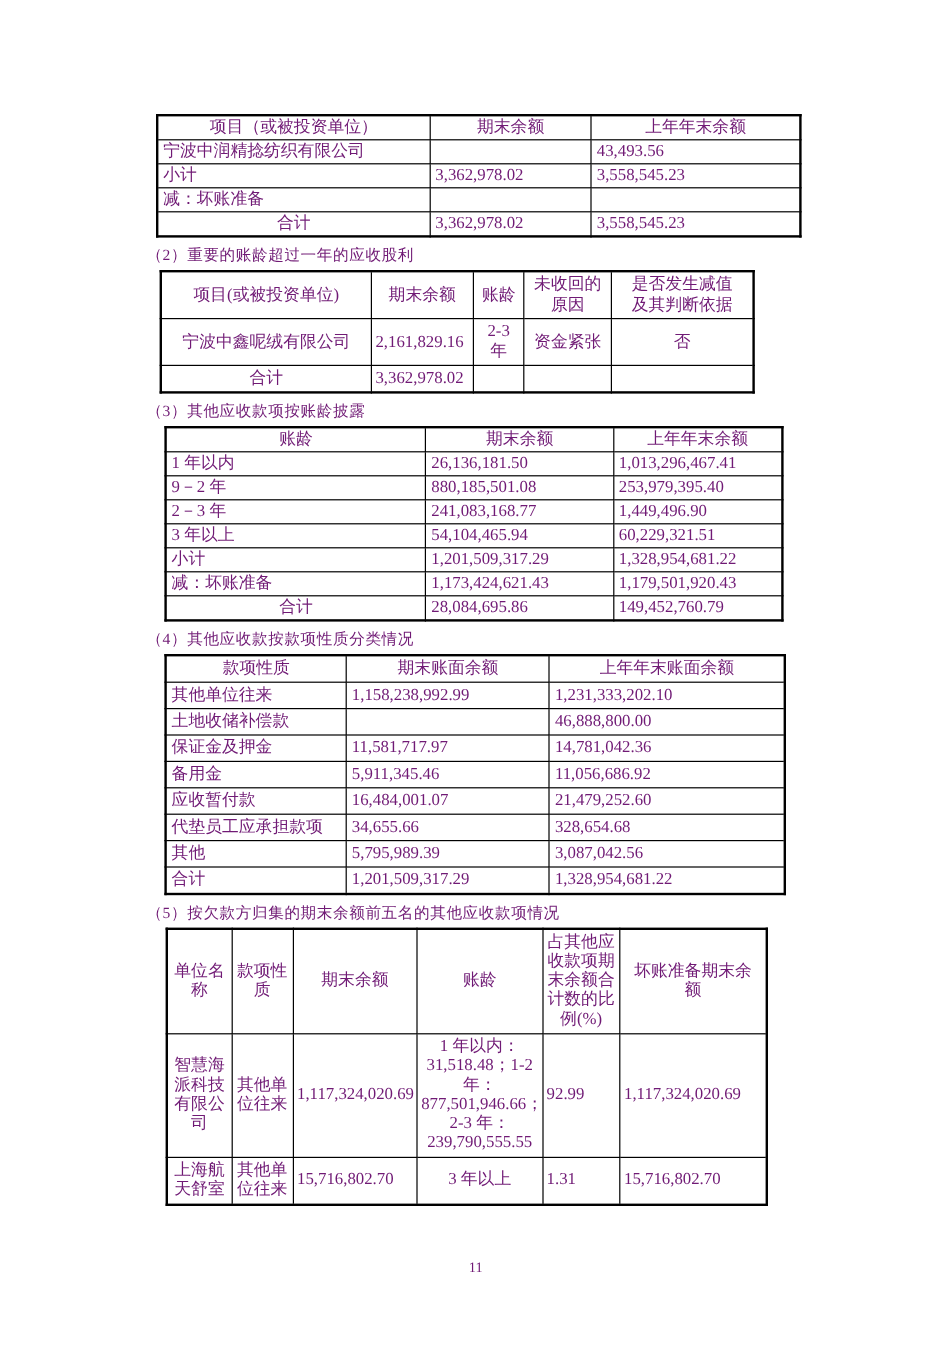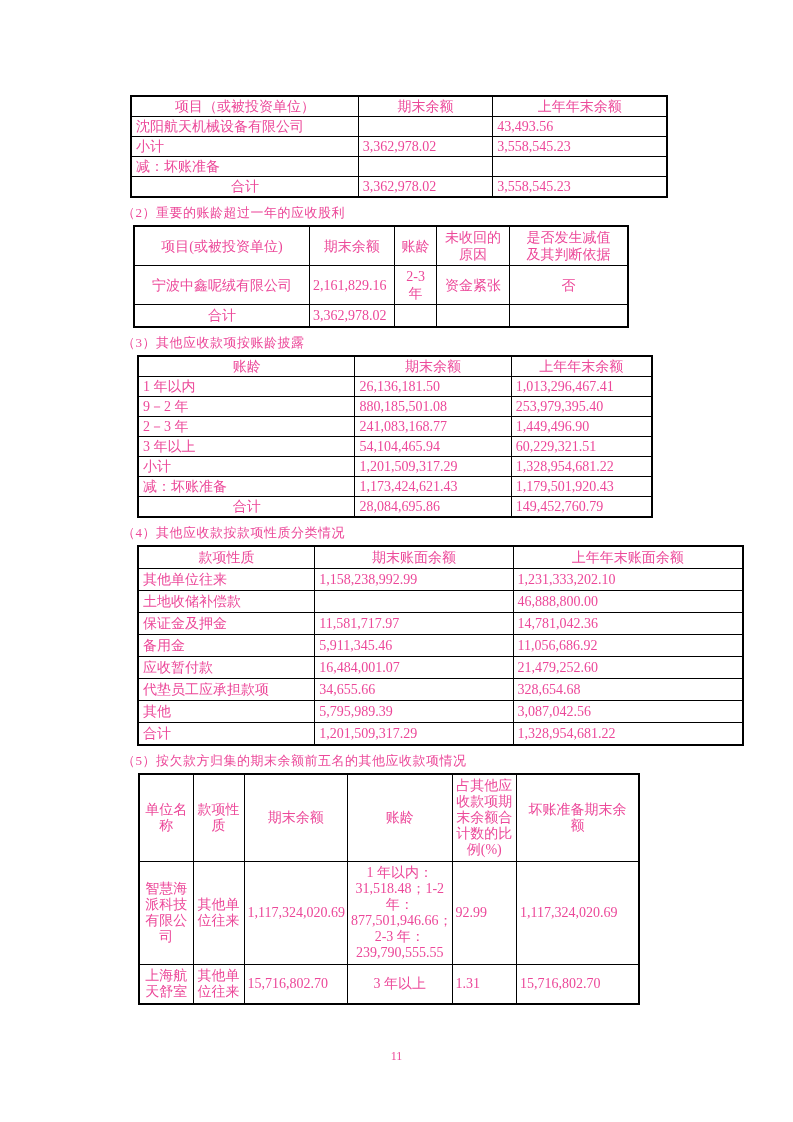--- a/index.html
+++ b/index.html
@@ -1,20 +1,20 @@
 <!DOCTYPE html>
 <html><head>
 <meta charset="utf-8">
 <style>
   html,body { margin:0; padding:0; background:#ffffff; }
   .page {
     position: relative;
     width: 793px; height: 1122px;
     background: #ffffff;
-    color: #ec4899;
+    color: #701a75;
     font-family: "Liberation Serif", "DejaVu Serif", serif;
     font-size: 14px;
     overflow: hidden;
   }
   .spacer-top { height: 95px; }
   .heading {
     margin: 6px 0 4px 122px;
     font-size: 13px;
     line-height: 17px;
     letter-spacing: 0.5px;
@@ -35,21 +35,21 @@
     vertical-align: middle;
     text-align: center;
     white-space: pre-line;
     overflow: hidden;
     padding: 1px 4px;
   }
   .t1 { width: 538px; margin-left: 130px; }
   .t2 { width: 496px; margin-left: 133px; }
   .t2 td, .t2 th { padding: 2px 3px; }
   .t3 { width: 516px; margin-left: 137px; }
-  .t4 { width: 607px; margin-left: 137px; }
+  .t4 { width: 518px; margin-left: 137px; }
   .t4 td, .t4 th { padding: 2px 4px; }
   .t5 { width: 502px; margin-left: 138px; }
   .t5 td, .t5 th { padding: 3px 3px; line-height: 16px; }
   .twrap td.al { text-align: left; }
   .twrap td.ac { text-align: center; }
   .twrap td.ar { text-align: left; white-space: nowrap; padding-right: 4px; }
   .pagenum {
     position: absolute;
     bottom: 58px; left: 0; right: 0;
     text-align: center;
@@ -71,21 +71,21 @@
         </colgroup>
         <thead>
           <tr>
             <th>项目（或被投资单位）</th>
             <th>期末余额</th>
             <th>上年年末余额</th>
           </tr>
         </thead>
         <tbody>
           <tr>
-            <td class="al">沈阳航天机械设备有限公司</td>
+            <td class="al">宁波中润精捻纺织有限公司</td>
             <td class="ar"></td>
             <td class="ar">43,493.56</td>
           </tr>
           <tr>
             <td class="al">小计</td>
             <td class="ar">3,362,978.02</td>
             <td class="ar">3,558,545.23</td>
           </tr>
           <tr>
             <td class="al">减：坏账准备</td>

